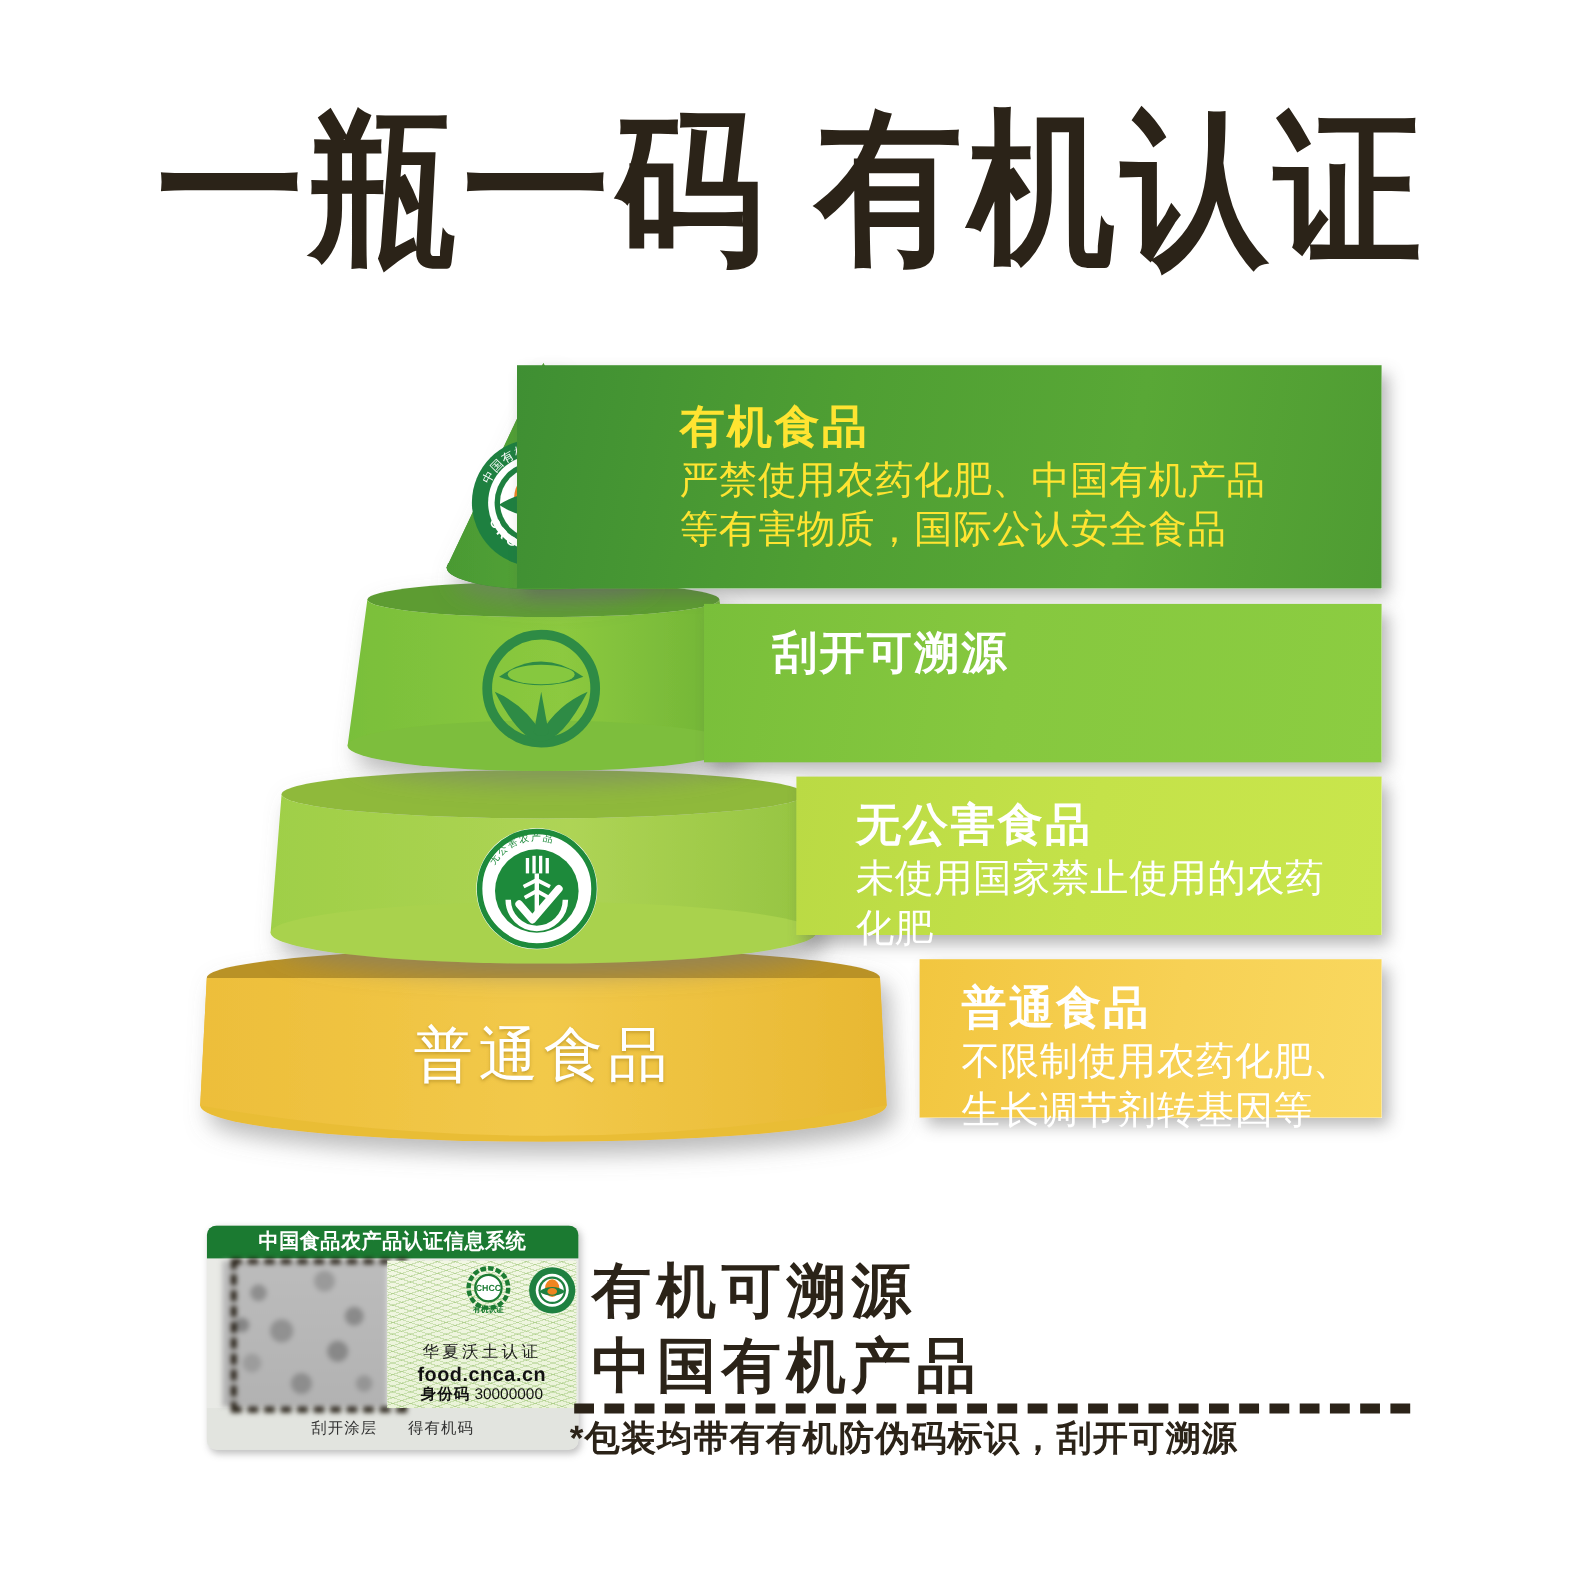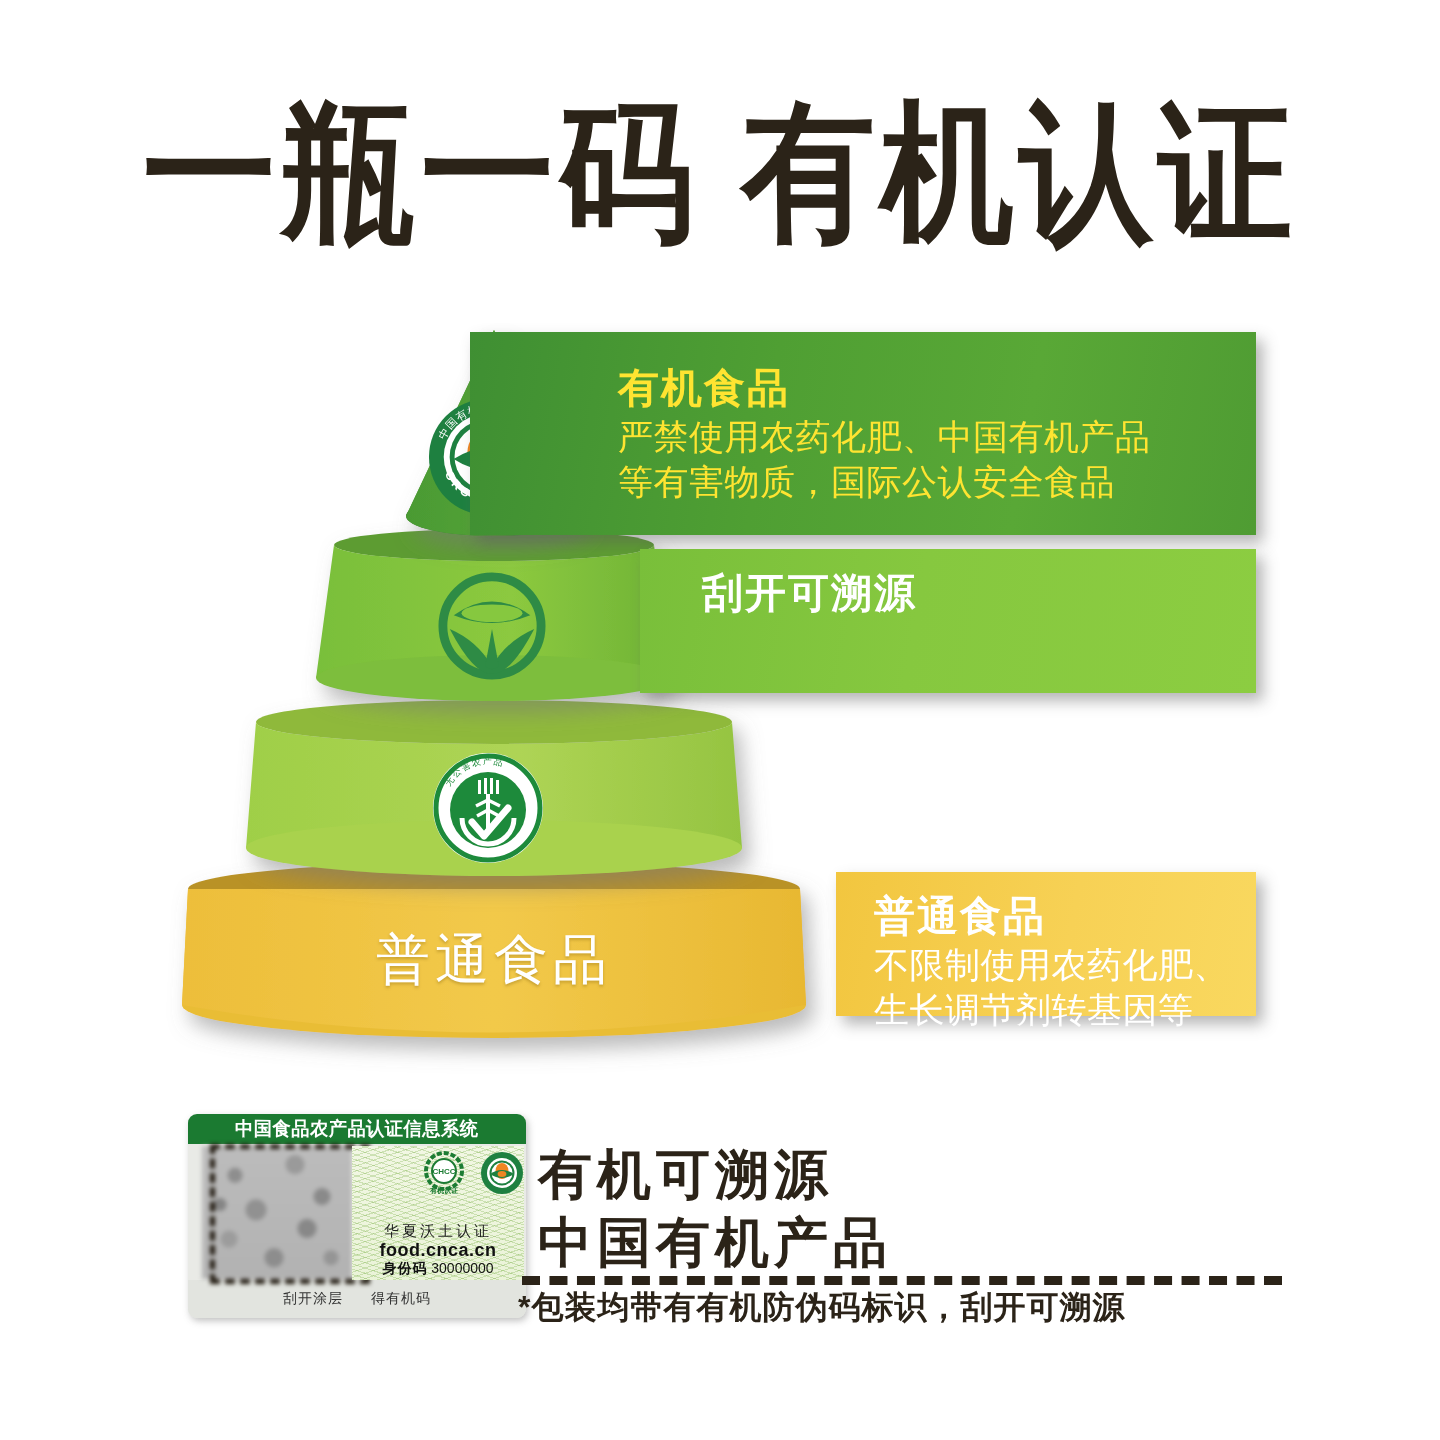--- a/index.html
+++ b/index.html
@@ -280,20 +280,27 @@
     <div class="desc">
       <span>严禁使用农药化肥、中国有机产品</span>
       <span>等有害物质，国际公认安全食品</span>
     </div>
   </div>
 
   <div class="panel" id="panel1">
     <b class="ttl">刮开可溯源</b>
   </div>
 
+  <div class="panel" id="panel2">
+    <b class="ttl">无公害食品</b>
+    <div class="desc">
+      <span>未使用国家禁止使用的农药</span>
+      <span>化肥</span>
+    </div>
+  </div>
 
   <div class="panel" id="panel3">
     <b class="ttl">普通食品</b>
     <div class="desc">
       <span>不限制使用农药化肥、</span>
       <span>生长调节剂转基因等</span>
     </div>
   </div>
 
   <div id="sticker">

